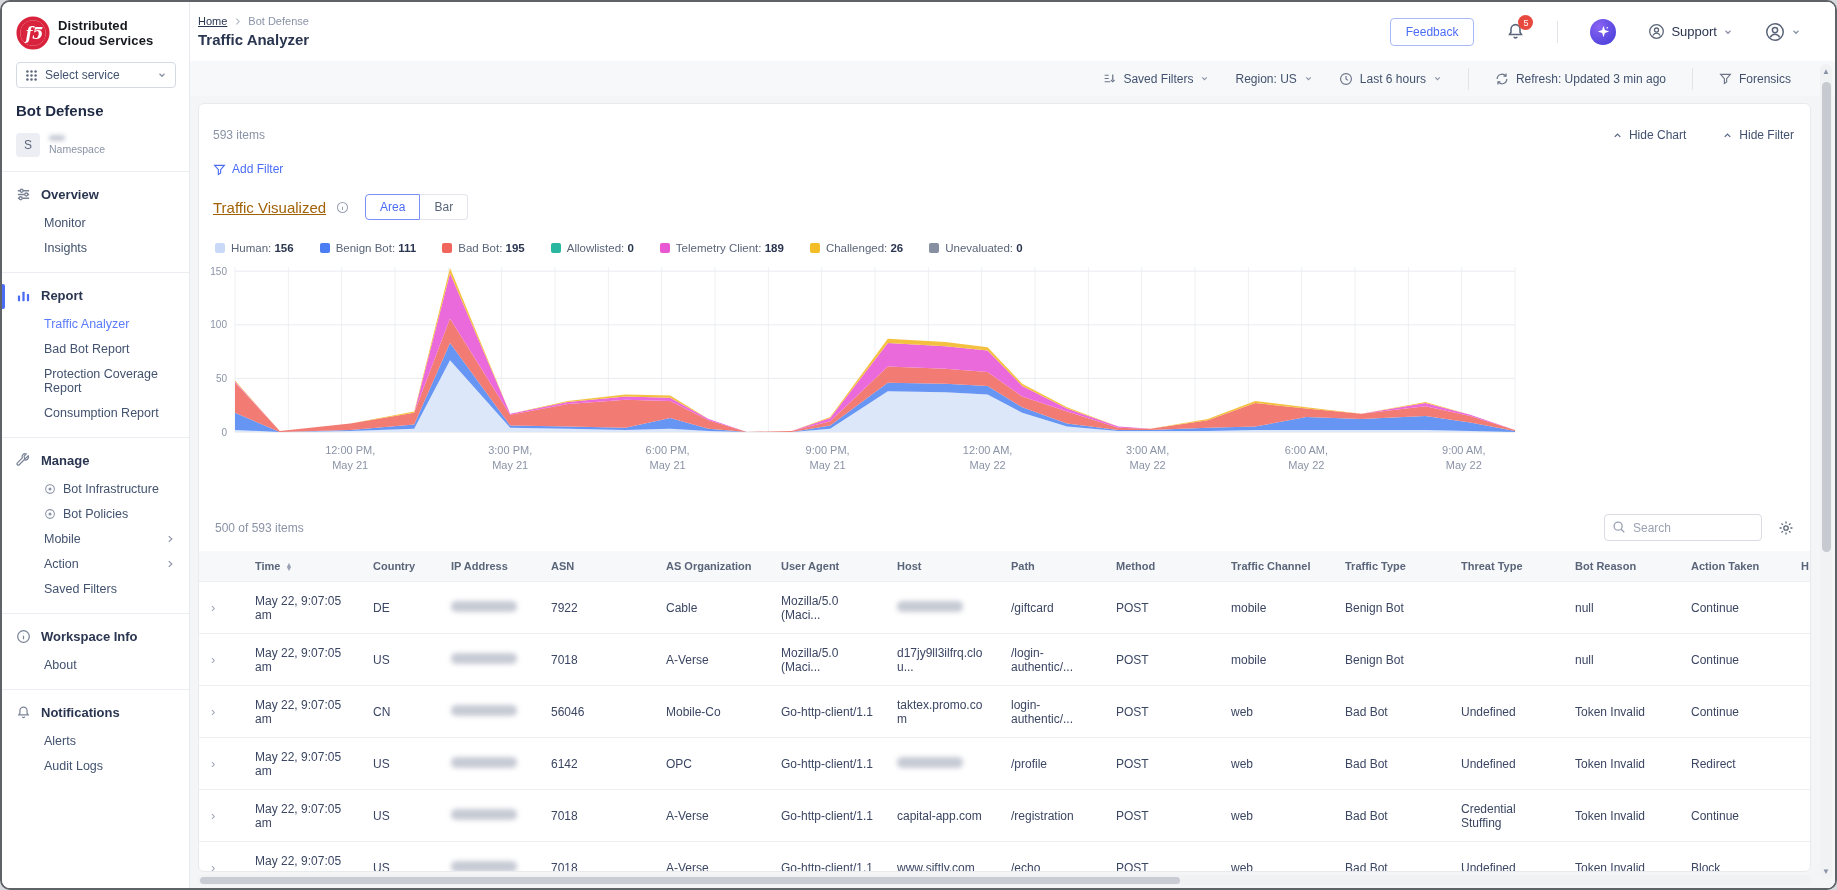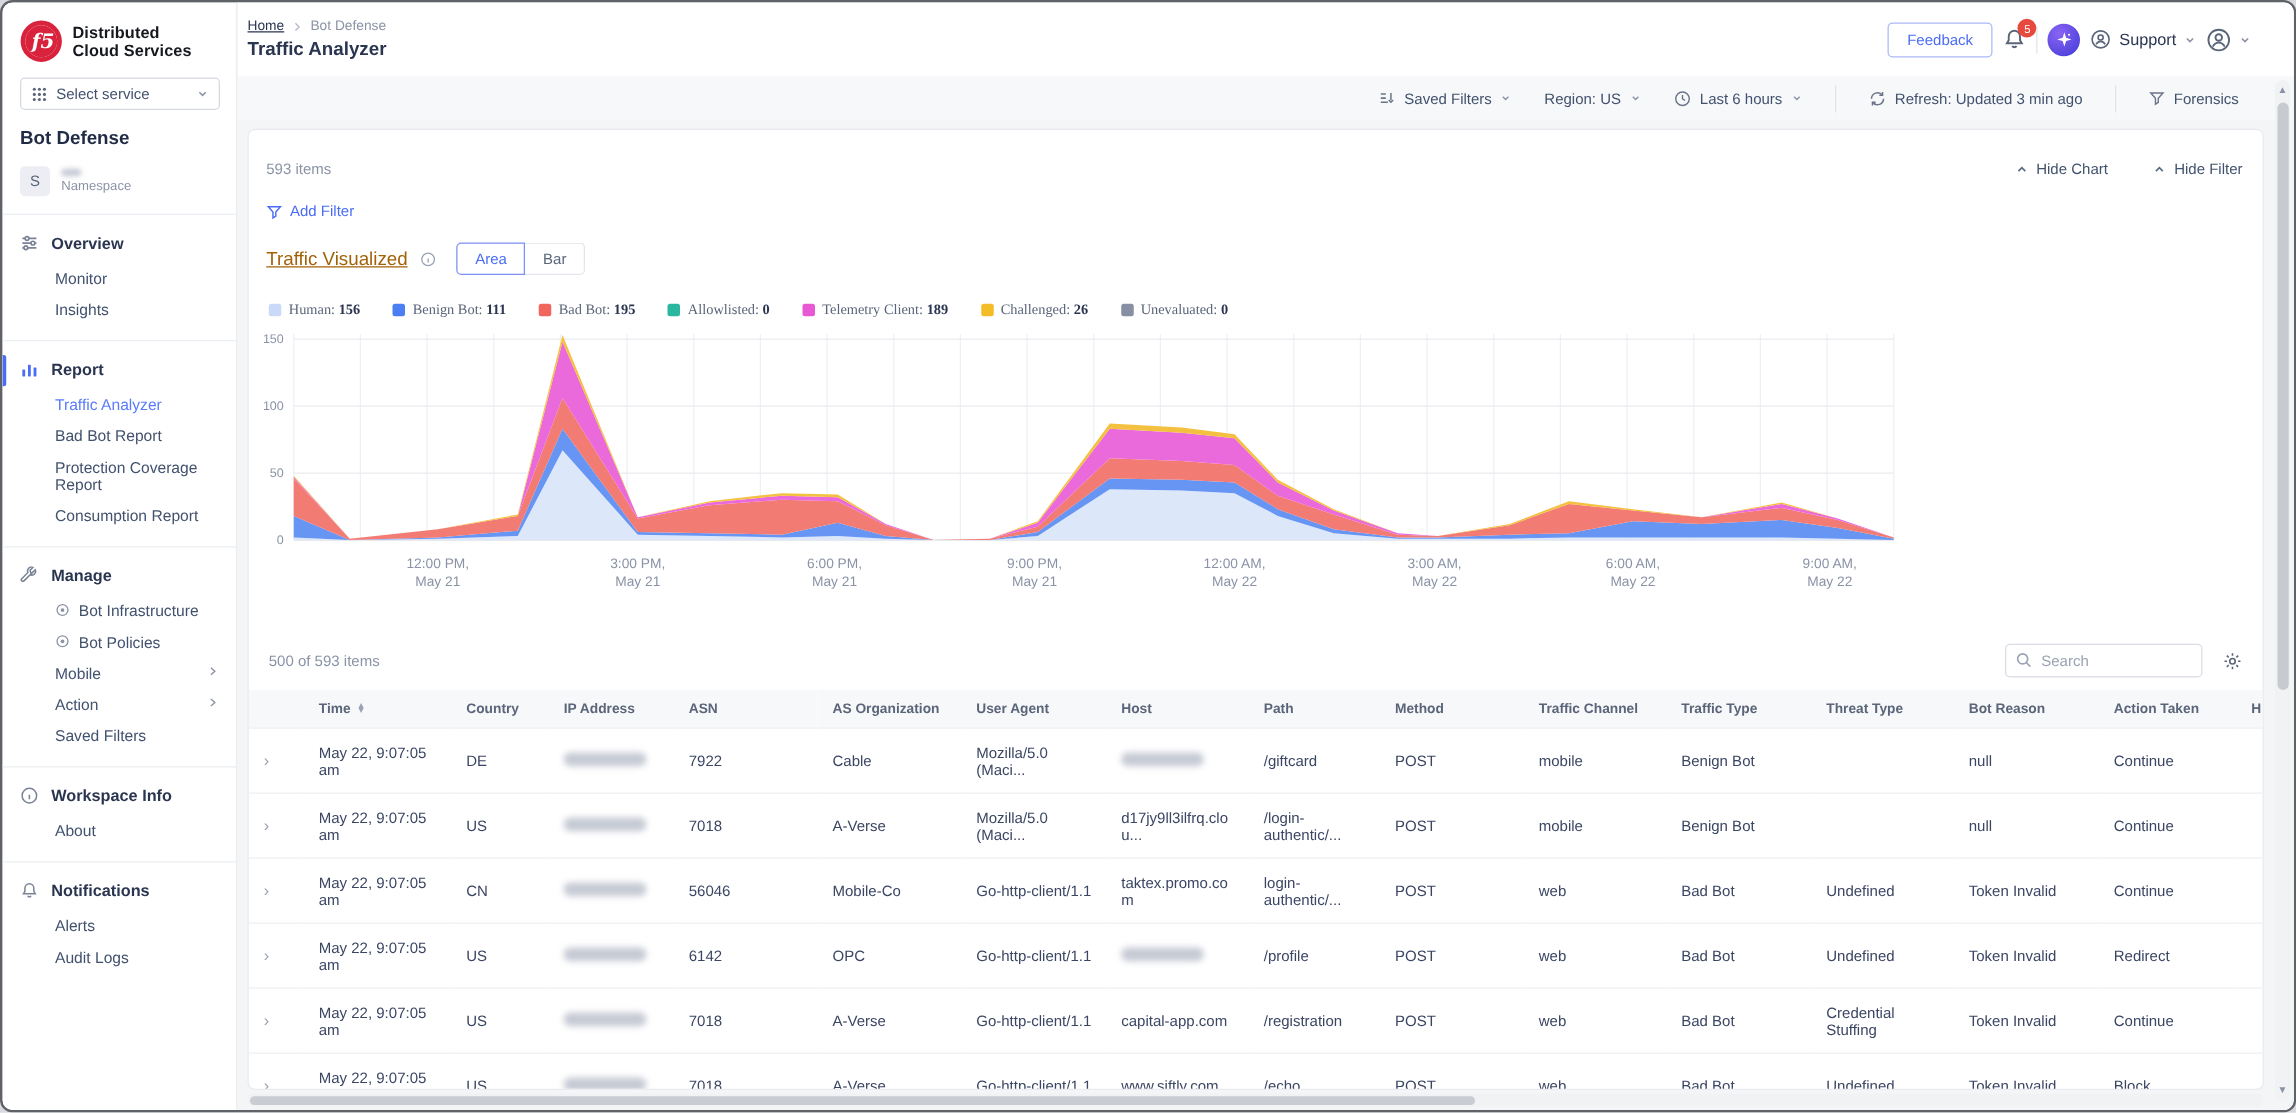--- a/index.html
+++ b/index.html
@@ -14,32 +14,32 @@
   .select-service .lbl { flex:1; text-align:left; }
   .product { font-size:15px; font-weight:bold; color:#1f2a44; padding:2px 14px 12px 14px; }
   .ns-row { display:flex; align-items:center; gap:9px; padding:2px 14px 14px 14px; cursor:pointer; }
   .ns-avatar { width:24px; height:24px; border-radius:4px; background:#eceef4; color:#5a6579; font-size:12px; display:flex; align-items:center; justify-content:center; }
   .ns-label { font-size:10.5px; color:#8a93a6; margin-top:2px; }
   .sb-section { border-top:1px solid #ebedf2; padding:13px 0 12px 0; position:relative; }
   .sb-head { display:flex; align-items:center; gap:10px; padding:2px 14px 8px 14px; font-size:13px; font-weight:bold; color:#2a3550; cursor:pointer; position:relative; }
   .sb-section.active .sb-head:before { content:""; position:absolute; left:0; top:-2px; bottom:2px; width:3px; background:#4b6cf5; border-radius:0 2px 2px 0; }
   .sb-head .ic { color:#7a8396; }
   .sb-section.active .sb-head .ic { color:#4b6cf5; }
-  .sb-item { display:flex; gap:7px; padding:5.5px 14px 5.5px 42px; font-size:12.5px; color:#42526e; cursor:pointer; }
+  .sb-item { display:flex; align-items:center; gap:7px; padding:5.5px 14px 5.5px 42px; font-size:12.5px; color:#42526e; cursor:pointer; }
   .sb-item.active { color:#5b7cfa; }
   .sb-item .spread { flex:1; }
   .sb-item .ic { color:#8a93a6; }
 
   
   .main { flex:1; display:flex; flex-direction:column; min-width:0; background:#fff; }
   .topbar { height:59px; display:flex; align-items:center; justify-content:space-between; padding:0 34px 0 8px; background:#fff; }
   .bc { font-size:11px; color:#8a93a6; display:flex; gap:6px; align-items:center; }
   .bc .home { color:#2a3550; text-decoration:underline; cursor:pointer; }
   .page-title { font-size:15px; font-weight:bold; color:#2a3550; margin-top:4px; }
-  .top-right { display:flex; align-items:center; gap:8px; }
+  .top-right { display:flex; align-items:center; gap:32px; }
   .feedback-btn { border:1px solid #a9b8f8; color:#4b6cf5; background:#fff; border-radius:4px; font-size:12px; padding:6px 15px; cursor:pointer; font-family:inherit; }
   .bell-wrap { position:relative; cursor:pointer; color:#5a6579; }
   .badge { position:absolute; top:-7px; right:-8px; background:#e8493f; color:#fff; font-size:9px; min-width:15px; height:15px; border-radius:8px; display:flex; align-items:center; justify-content:center; padding:0 3px; }
   .vdiv { width:1px; height:22px; background:#e2e4ea; }
   .ai-btn { width:26px; height:26px; border-radius:50%; background:radial-gradient(circle at 35% 30%, #8a63f3, #3f3bd6); display:flex; align-items:center; justify-content:center; color:#fff; cursor:pointer; border:none; }
   .support, .account { display:flex; align-items:center; gap:6px; font-size:13px; color:#2a3550; cursor:pointer; }
   .support .ic, .account .ic { color:#5a6579; }
   .chev { color:#8a93a6; }
 
   
@@ -57,21 +57,21 @@
   .hlink .ic { color:#5a6a85; }
   .addfilter { display:flex; align-items:center; gap:6px; color:#4b6cf5; font-size:12px; margin:20px 14px 0 14px; cursor:pointer; width:max-content; }
   .title-row { display:flex; align-items:center; gap:10px; margin:18px 14px 0 14px; }
   .chart-title { font-size:15px; font-weight:normal; color:#a16207; text-decoration:underline; cursor:pointer; }
   .info-ic { color:#9aa2b3; }
   .toggle { display:flex; margin-left:6px; }
   .tbtn { font-size:12px; padding:5px 14px; border:1px solid #e2e5ec; background:#fff; color:#5a6579; cursor:pointer; font-family:inherit; }
   .tbtn:first-child { border-radius:4px 0 0 4px; }
   .tbtn:last-child { border-radius:0 4px 4px 0; border-left:none; }
   .tbtn.on { border:1px solid #7b8ff5; color:#4b6cf5; z-index:1; }
-  .legend { display:flex; gap:26px; margin:22px 14px 0 16px; font-size:11.5px; color:#5a6579; flex-wrap:nowrap;font-family:Liberation Serif, serif; }
+  .legend { display:flex; gap:26px; margin:22px 14px 0 16px; font-size:11.5px; color:#5a6579; flex-wrap:nowrap; }
   .lg { display:flex; align-items:center; gap:6px; white-space:nowrap; }
   .lg .sw { width:10px; height:10px; border-radius:2px; display:inline-block; }
   .lg b { color:#2a3550; }
   .chart-wrap { margin:10px 0 0 0; }
   .cnt-row { display:flex; justify-content:space-between; align-items:center; padding:4px 16px 10px 16px; }
   .search-side { display:flex; align-items:center; gap:16px; }
   .search-box { position:relative; }
   .search-box input { width:158px; height:27px; border:1px solid #d9dce3; border-radius:4px; padding:0 8px 0 28px; font-size:12px; color:#42526e; outline:none; font-family:inherit; }
   .search-box input::placeholder { color:#9aa2b3; }
   .search-box .ic { position:absolute; left:8px; top:6px; color:#9aa2b3; }

